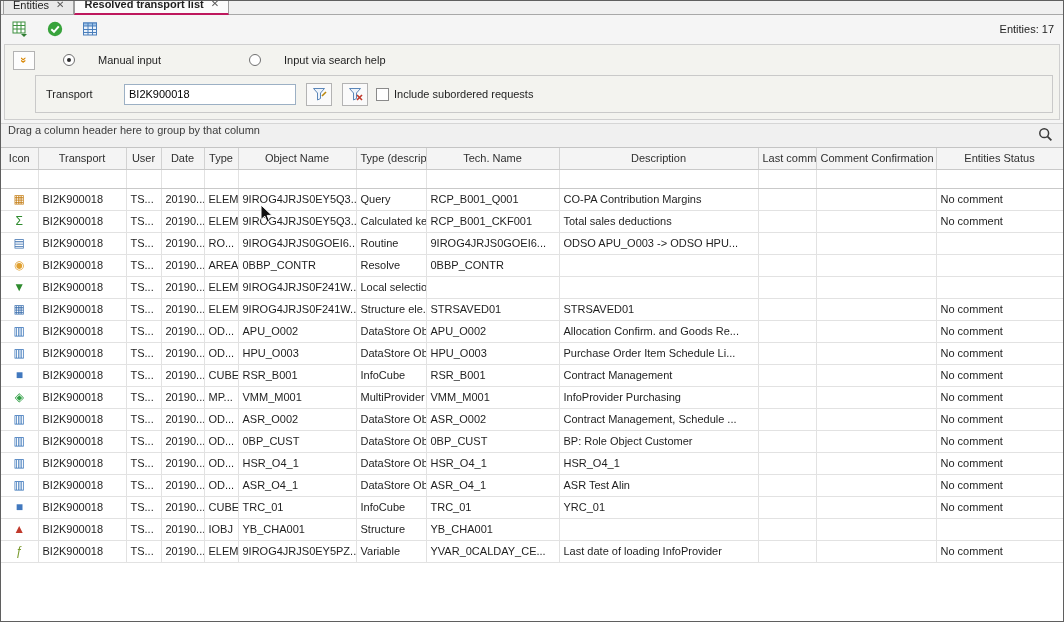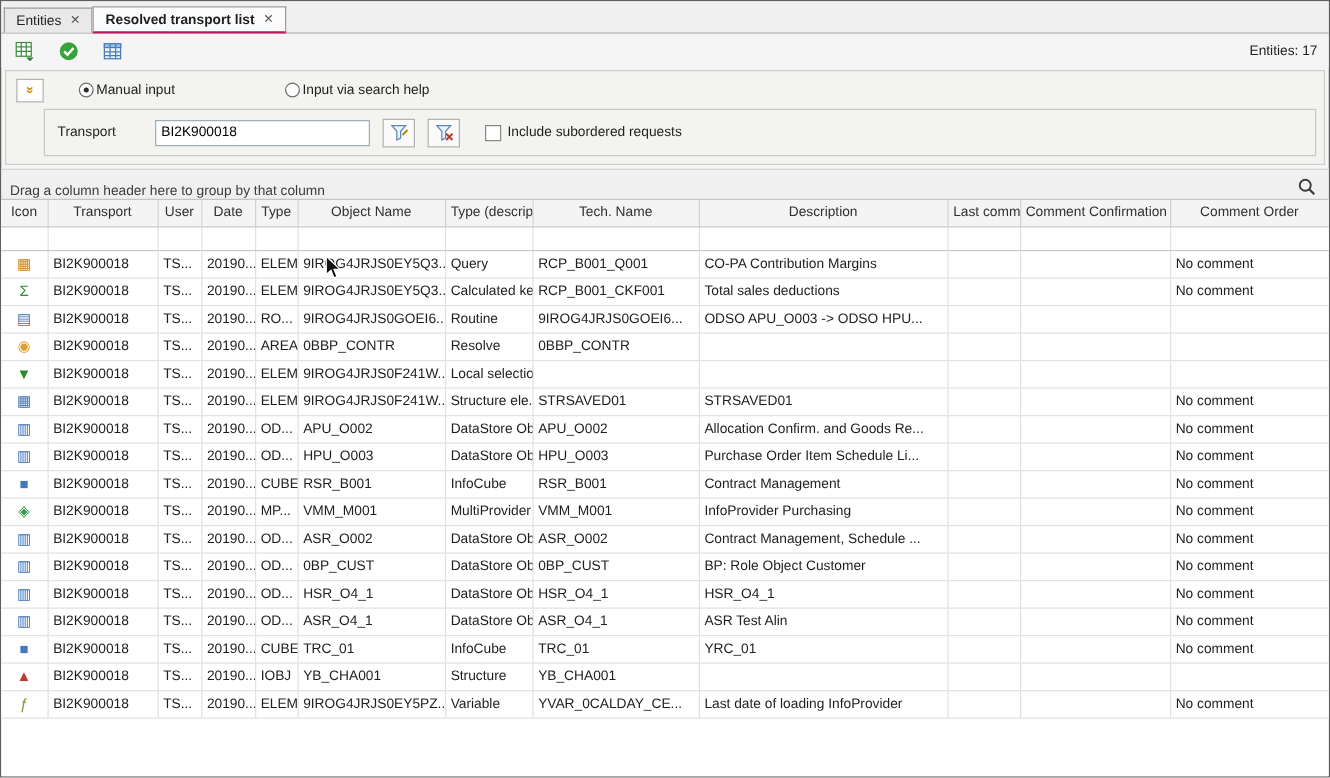--- a/index.html
+++ b/index.html
@@ -2,58 +2,58 @@
 <html><head>
 <meta charset="utf-8">
 <style>
   * { margin:0; padding:0; box-sizing:border-box; }
   body { background:#888; font-family:"Liberation Sans", sans-serif; }
   .window {
     width:1064px; height:622px; border:1px solid #5f5f5f; background:#f5f5f5;
     position:relative; overflow:hidden; font-size:11px; color:#1e1e1e; margin:0 auto;
   }
   
-  .tabbar { height:26px; background:#f0f0f0; border-bottom:1px solid #a8a8a8;
+  .tabbar { height:14px; background:#f0f0f0; border-bottom:1px solid #a8a8a8;
     display:flex; align-items:flex-end; padding-left:2px; }
   .tab { display:flex; align-items:center; gap:7px; padding:0 9px; height:20px;
     border:1px solid #9d9d9d; border-bottom:none; background:#e9e9e9; cursor:default; }
   .tab.active { background:#fbfbfb; font-weight:bold; height:22px; margin-bottom:-1px;
     border-bottom:2px solid #be185d; }
   .tab-close { font-size:10px; color:#5a5a5a; font-weight:normal; line-height:10px; }
   
   .toolbar { height:27px; display:flex; align-items:center; gap:15px; padding:0 9px;
     position:relative; background:#f5f5f5; }
   .tool-btn { width:20px; height:20px; display:flex; align-items:center; justify-content:center; }
   .entities-count { position:absolute; right:9px; color:#222; }
   
   .panel { margin:2px 3px 3px 3px; border:1px solid #cfcfcf; background:#f3f3ef; }
   .panel-row1 { height:30px; display:flex; align-items:center; gap:28px; padding:0 8px; }
   .chevron-btn { width:22px; height:19px; border:1px solid #b3b3b3; background:#fdfdfd;
     display:flex; align-items:center; justify-content:center; }
   .chevron-glyph { color:#d98600; font-weight:bold; font-size:11px; transform:rotate(90deg); display:inline-block; }
-  .radio-group { display:flex; align-items:center; gap:2px; }
+  .radio-group { display:flex; align-items:center; gap:23px; }
   .radio { width:12px; height:12px; border-radius:50%; border:1px solid #707070; background:#fff;
     display:inline-block; position:relative; }
   .radio.checked::after { content:''; position:absolute; left:3px; top:3px; width:4px; height:4px;
     border-radius:50%; background:#2b2b2b; }
   .transport-box { margin:0 6px 6px 30px; border:1px solid #c9c9c9; height:38px;
     display:flex; align-items:center; gap:8px; padding:0 10px; }
   .transport-label { width:70px; }
   .transport-input { width:172px; height:21px; border:1px solid #9cb0c4; background:#fff;
     font-family:"Liberation Sans", sans-serif; font-size:11px; padding:0 4px; }
   .filter-btn { width:26px; height:23px; border:1px solid #b3b3b3; background:#fafafa;
     display:flex; align-items:center; justify-content:center; margin-left:2px; }
   .resolve-btn { margin-left:14px; height:24px; padding:0 24px; background:#f4f4f4;
     border:2px solid #3a7bbf; font-family:"Liberation Sans", sans-serif; font-size:11px;
     font-weight:bold; color:#1e1e1e; }
-  .checkbox-group { display:flex; align-items:center; gap:5px; margin-left:12px; }
+  .checkbox-group { display:flex; align-items:center; gap:5px; margin-left:0; }
   .checkbox { width:13px; height:13px; border:1px solid #8a8a8a; background:#fff; display:inline-block; }
   
   .groupbar { height:25px; background:#f0f0f0; border-top:1px solid #d6d6d6; border-bottom:1px solid #c4c4c4;
-    display:flex; align-items:flex-end; padding:0 7px; color:#3c3c3c; }
+    display:flex; align-items:flex-start; padding:0 7px; color:#3c3c3c; }
   .groupbar .hint { flex:1; }
   .search-btn { width:22px; height:20px; display:flex; align-items:center; justify-content:center; }
   
   .grid-wrap { background:#fff; height:100%; }
   table.grid { border-collapse:collapse; table-layout:fixed; width:1062px; background:#fff; }
   table.grid th { background:#f4f4f4; border-right:1px solid #d2d2d2; border-bottom:1px solid #c9c9c9;
     font-weight:normal; text-align:center; padding:3px 4px; height:21px; color:#303030;
     white-space:nowrap; overflow:hidden; }
   table.grid td { border-right:1px solid #e2e2e2; border-bottom:1px solid #e2e2e2;
     padding:1px 4px; height:22px; white-space:nowrap; overflow:hidden; }
@@ -178,21 +178,21 @@
           <th>Transport</th>
           <th>User</th>
           <th>Date</th>
           <th>Type</th>
           <th>Object Name</th>
           <th>Type (descrip...</th>
           <th>Tech. Name</th>
           <th>Description</th>
           <th>Last commenti...</th>
           <th>Comment Confirmation</th>
-          <th>Comment Order</th>
+          <th>Entities Status</th>
         </tr>
         <tr class="filter-row">
           <td></td>
             <td></td>
           <td></td>
             <td></td>
           <td></td>
             <td></td>
           <td></td>
             <td></td>

